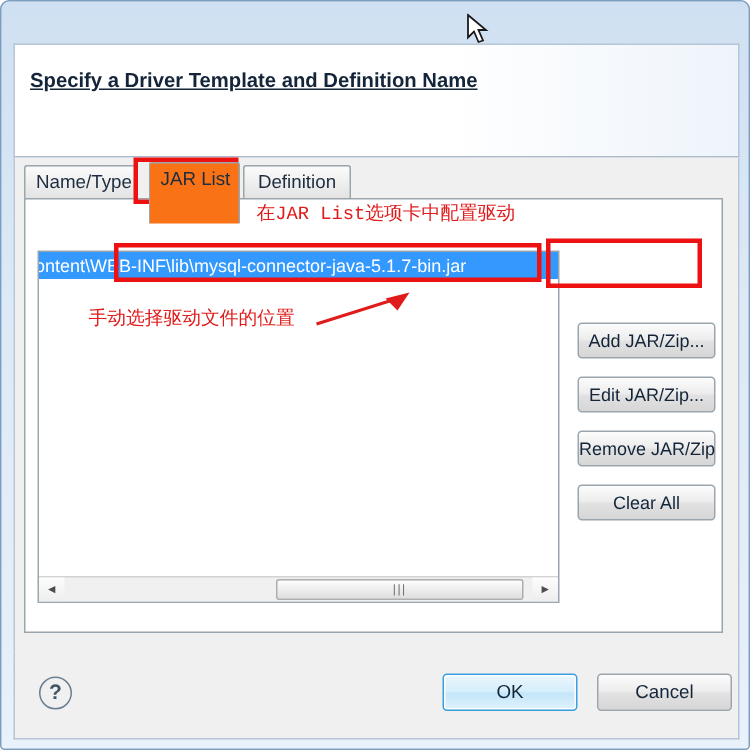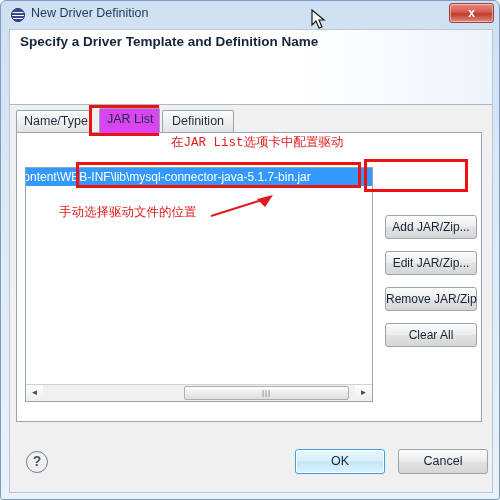--- a/index.html
+++ b/index.html
@@ -78,25 +78,26 @@
     position: absolute;
     left: 8px; top: 28px;
     width: 484px; height: 76px;
     background: linear-gradient(to right, #ffffff 60%, #eef4fb 100%);
     border: 1px solid #b6c6d6;
     border-bottom: 1px solid #a9b9c9;
     box-sizing: border-box;
   }
   #header-title {
     position: absolute;
-    left: 10px; top: 4px;
+    left: 10px; top: 16px;
     font-size: 13.5px;
     font-weight: bold;
     color: #14253a;
     white-space: nowrap;
+    text-decoration: underline;
   }
   #header-desc {
     position: absolute;
     left: 12px; top: 37px;
     width: 450px;
     font-size: 12.5px;
     color: #1d2d3f;
     line-height: 17px;
   }
 
@@ -128,24 +129,24 @@
     font-size: 12.5px;
     color: #1d2d3f;
     text-align: center;
     line-height: 21px;
     padding: 0 7px;
     border-radius: 2px 2px 0 0;
     cursor: pointer;
     white-space: nowrap;
   }
   .tab.selected {
-    background: #d946ef;
+    background: #f97316;
     border-color: #9aa5ae;
     z-index: 3;
-    height: 25px;
+    height: 41px;
   }
 
   
   #tabpage {
     position: absolute;
     left: 6px; top: 27px;
     width: 466px; height: 290px;
     background: #ffffff;
     border: 1px solid #9aa5ae;
     box-sizing: border-box;
@@ -321,29 +322,20 @@
 
   #annot-arrow { position: absolute; left: 208px; top: 192px; pointer-events: none; }
 
   #cursor { position: absolute; left: 310px; top: 8px; pointer-events: none; }
 </style>
 </head>
 <body>
 
 <div id="window">
 
-  <div id="titlebar">
-    <div id="title-icon">
-      <i></i>
-        <i></i>
-        <i></i>
-    </div>
-    <div id="title-text">New Driver Definition</div>
-    <div id="close-button">x</div>
-  </div>
 
   <div id="header-panel">
     <div id="header-title">Specify a Driver Template and Definition Name</div>
   </div>
 
   <div id="content">
 
     <div id="tabbar">
       <div class="tab" id="tab-0" style="left:0; width:76px;">Name/Type</div>
       <div class="tab selected" id="tab-1" style="left:83px; width:61px; top:-2px;">JAR List</div>

